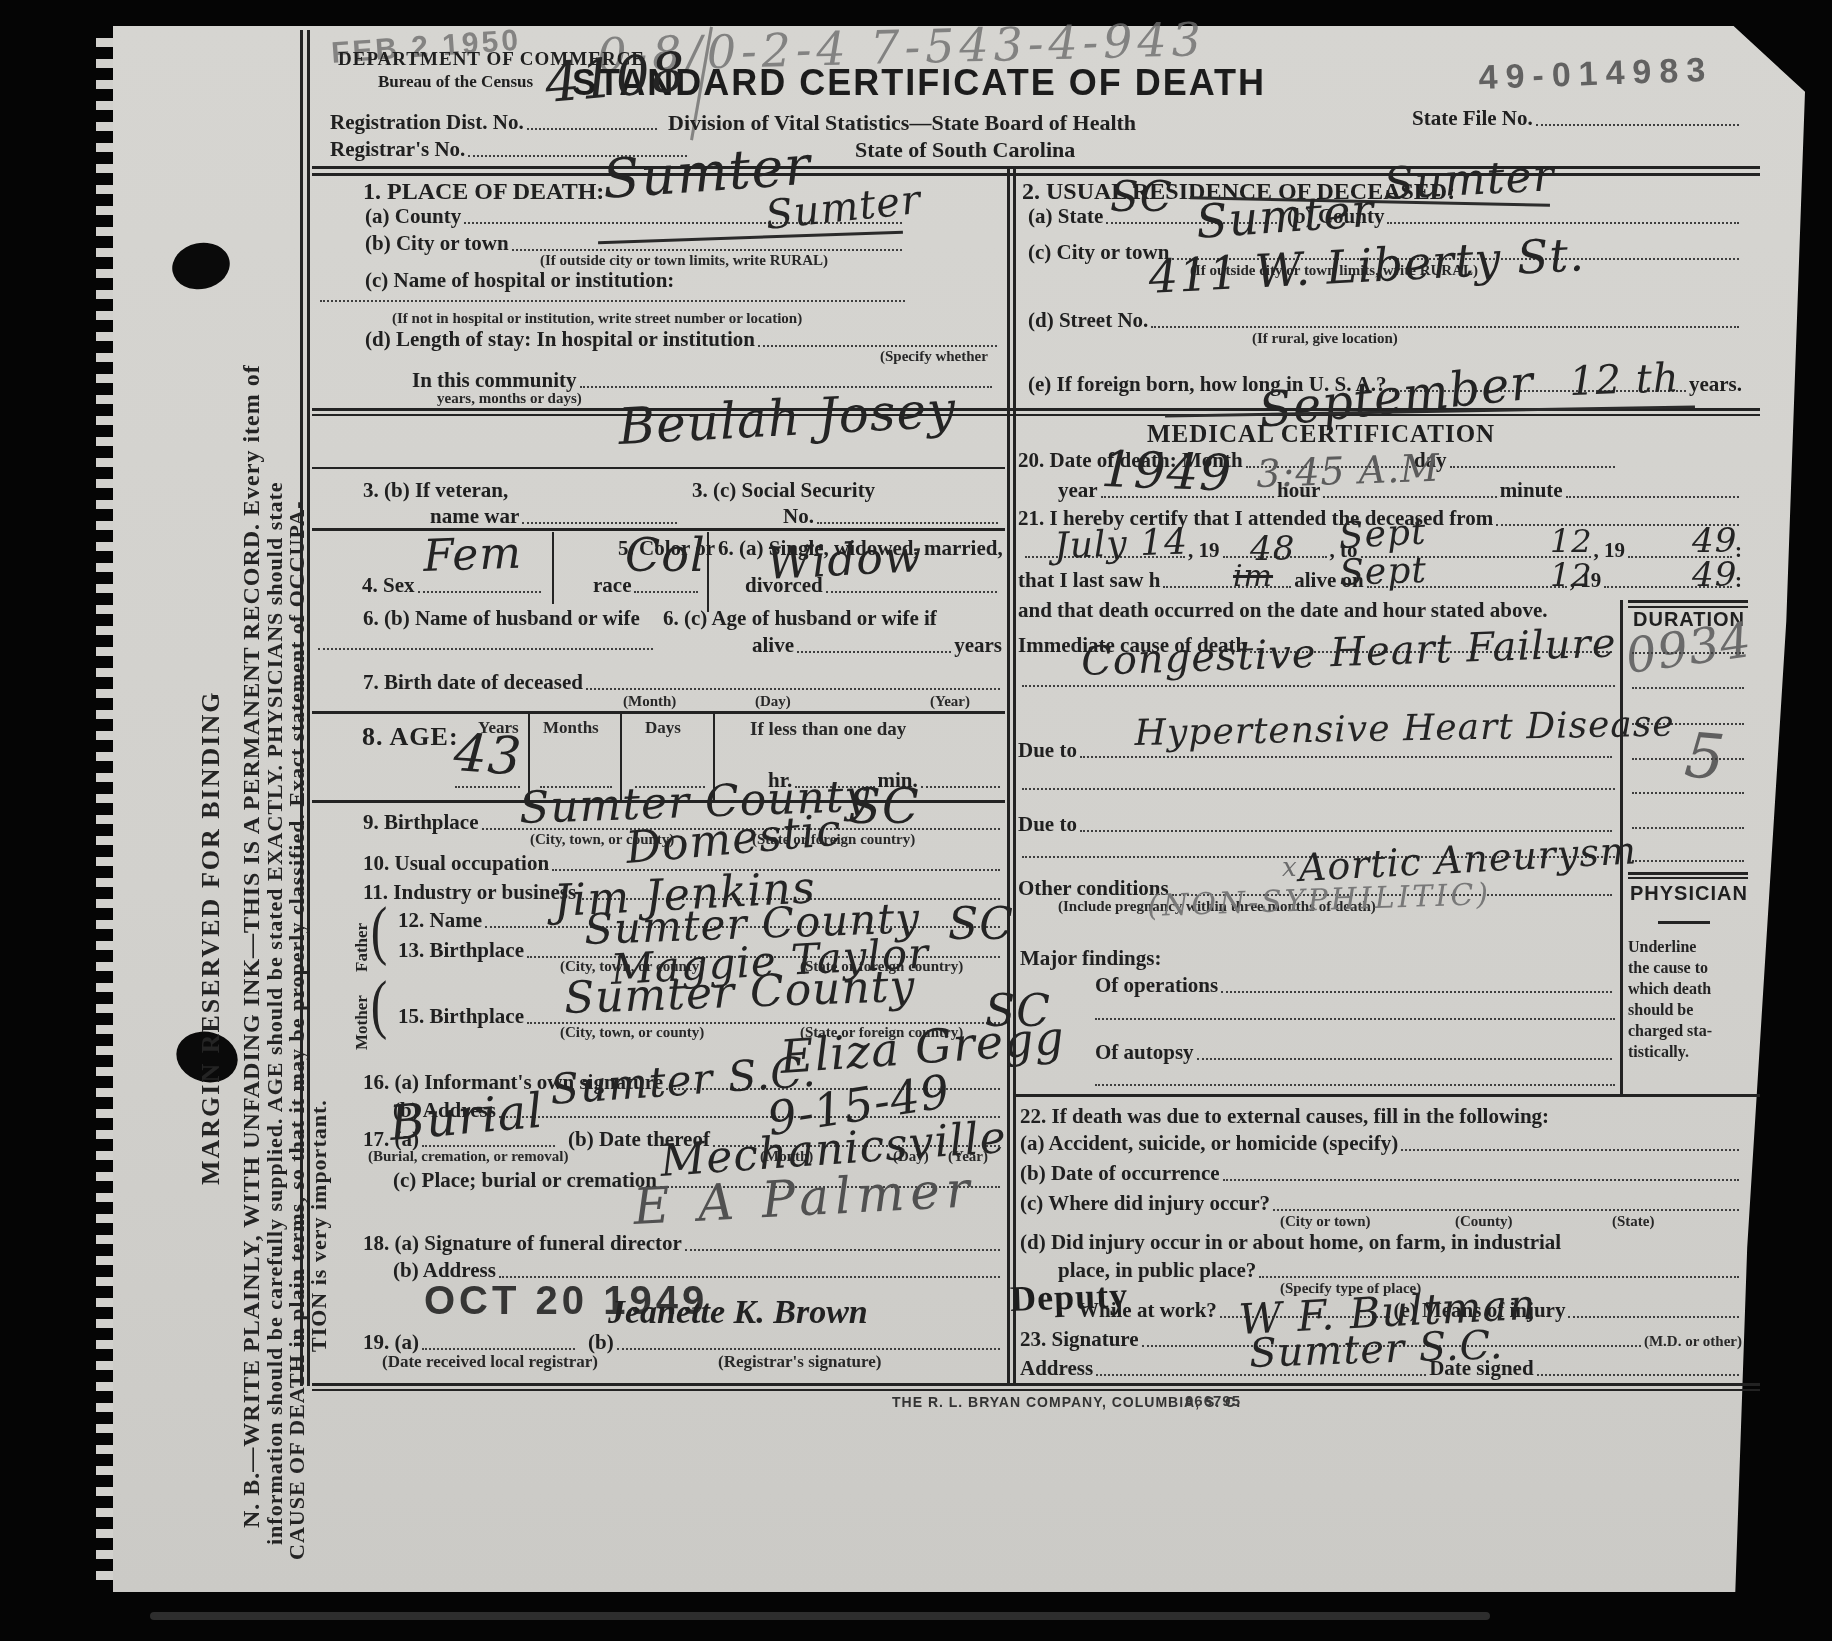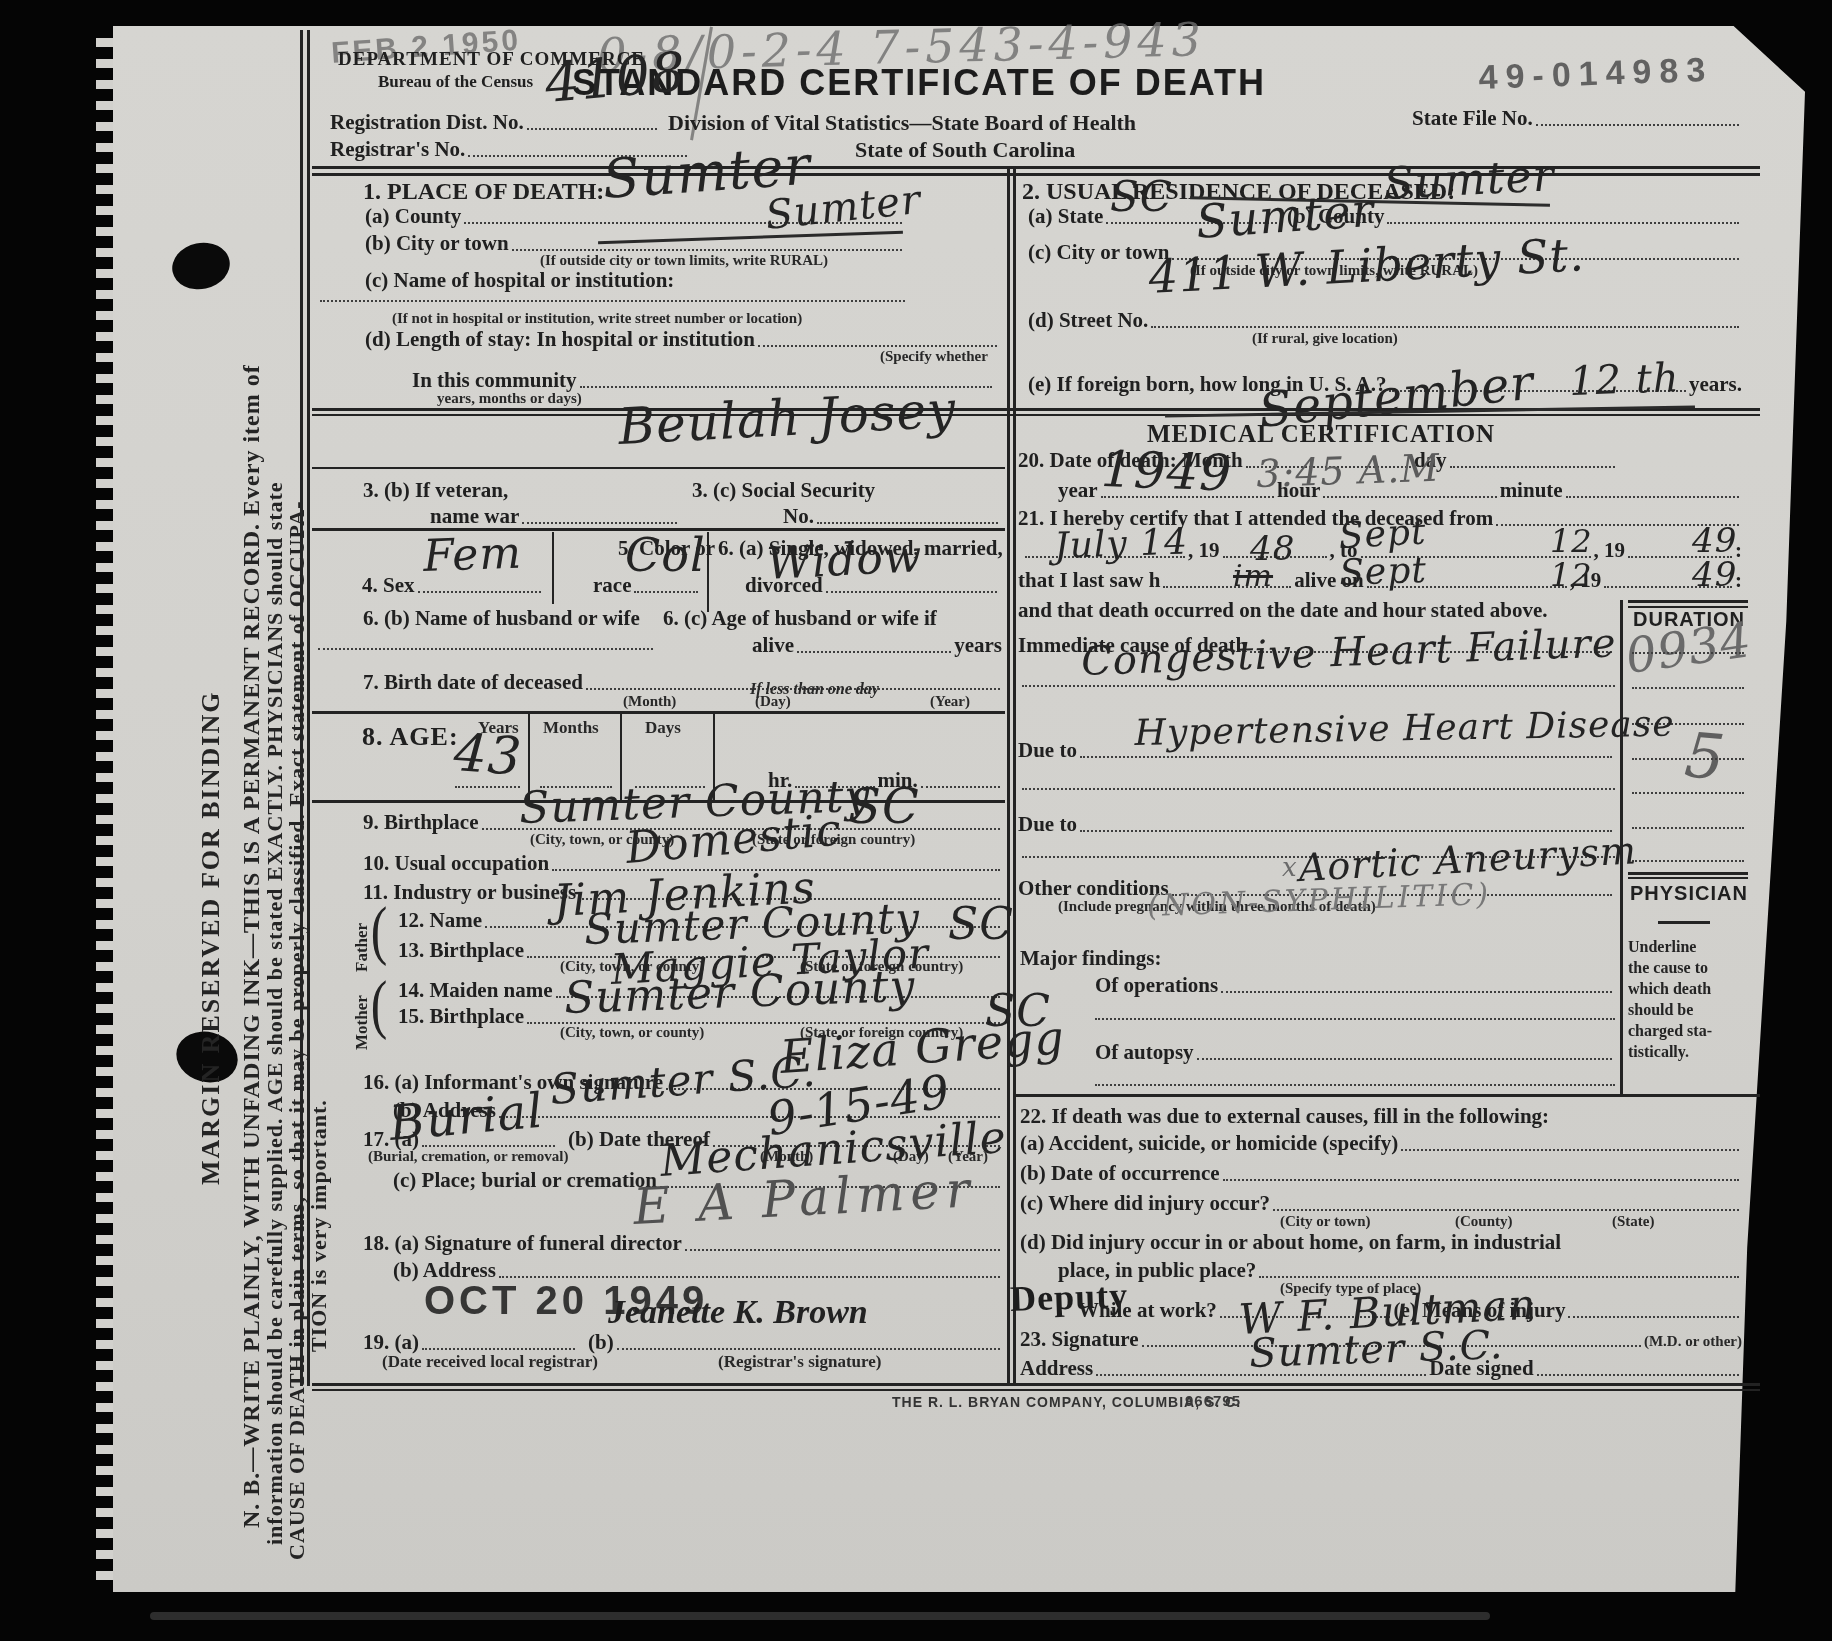--- a/index.html
+++ b/index.html
@@ -224,21 +224,21 @@
   <div class="cap" style="left:623px;top:693px;">(Month)</div>
   <div class="cap" style="left:755px;top:693px;">(Day)</div>
   <div class="cap" style="left:930px;top:693px;">(Year)</div>
 
   <div class="r" style="left:362px;top:722px;font-size:26px;letter-spacing:1px;">
       <span>8. AGE:</span>
     </div>
   <div class="cap" style="left:478px;top:718px;font-size:17px;">Years</div>
   <div class="cap" style="left:543px;top:718px;font-size:17px;">Months</div>
   <div class="cap" style="left:645px;top:718px;font-size:17px;">Days</div>
-  <div class="cap" style="left:750px;top:680px;font-size:16px;font-style:italic;">If less than one day</div>
+  <div class="cap" style="left:750px;top:718px;font-size:19px;">If less than one day</div>
   <div class="hw" style="left:452px;top:722px;font-size:52px;transform:rotate(4deg);">43</div>
   <div class="dotv" style="left:455px;top:786px;width:65px;"></div>
   <div class="dotv" style="left:540px;top:786px;width:72px;"></div>
   <div class="dotv" style="left:635px;top:786px;width:70px;"></div>
   <div class="r" style="left:768px;top:768px;width:235px;">
       <span>hr.</span>
       <span class="lead"></span>
       <span>min.</span>
       <span class="lead"></span>
     </div>
@@ -271,24 +271,20 @@
   <div class="r" style="left:398px;top:938px;width:605px;">
       <span>13. Birthplace</span>
       <span class="lead"></span>
     </div>
   <div class="hw" style="left:585px;top:905px;font-size:42px;transform:rotate(-2deg);">Sumter County</div>
   <div class="hw" style="left:948px;top:898px;font-size:44px;">SC</div>
   <div class="cap" style="left:560px;top:958px;">(City, town, or county)</div>
   <div class="cap" style="left:800px;top:958px;">(State or foreign country)</div>
   <div class="vtext" style="left:352px;top:1050px;font-size:17px;">Mother</div>
   <div class="brace" style="left:368px;top:966px;">(</div>
-  <div class="r" style="left:398px;top:978px;width:605px;">
-      <span>14. Maiden name</span>
-      <span class="lead"></span>
-    </div>
   <div class="hw" style="left:612px;top:945px;font-size:42px;transform:rotate(-3deg);">Maggie Taylor</div>
   <div class="r" style="left:398px;top:1004px;width:605px;">
       <span>15. Birthplace</span>
       <span class="lead"></span>
     </div>
   <div class="hw" style="left:565px;top:972px;font-size:44px;transform:rotate(-2deg);">Sumter County</div>
   <div class="hw" style="left:985px;top:985px;font-size:44px;">SC</div>
   <div class="cap" style="left:560px;top:1024px;">(City, town, or county)</div>
   <div class="cap" style="left:800px;top:1024px;">(State or foreign country)</div>
 

